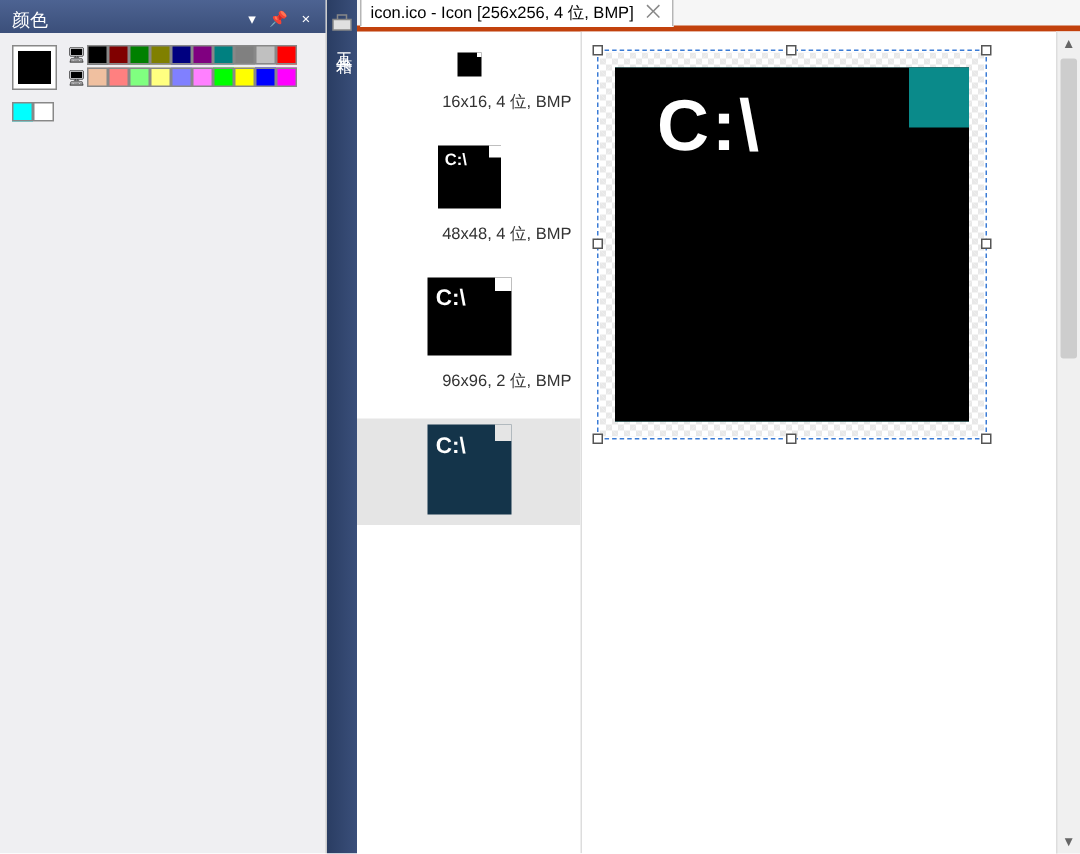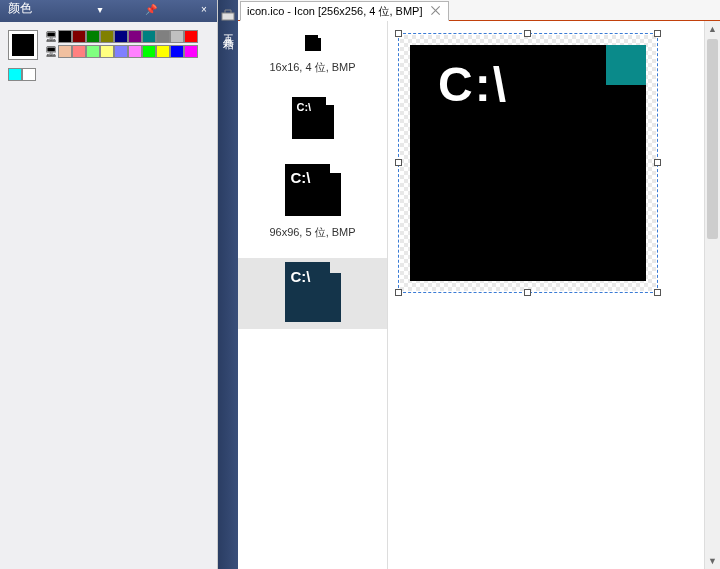--- a/index.html
+++ b/index.html
@@ -1,48 +1,48 @@
 <!DOCTYPE html>
 <html><head>
 <meta charset="utf-8">
 <style>
 * { box-sizing: border-box; margin: 0; padding: 0; }
 body { font-family: "Microsoft YaHei", "Segoe UI", sans-serif; font-size: 12px; background: #fff; overflow: hidden; width: 720px; height: 569px; }
 .app { display: flex; height: 100%; }
 
 
 .color-panel { width: 218px; height: 100%; background: #efeff2; border-right: 1px solid #ccc; }
-.color-titlebar { height: 22px; background: linear-gradient(180deg, #4d6392, #3b4f7a); color: #fff; display: flex; align-items: flex-start; padding: 0 4px 0 8px; font-size: 12px; gap: 34px; }
+.color-titlebar { height: 22px; background: linear-gradient(180deg, #4d6392, #3b4f7a); color: #fff; display: flex; align-items: flex-end; padding: 0 4px 0 8px; font-size: 12px; }
 .color-titlebar .title { flex: 1; }
 .color-titlebar .win-btn { width: 18px; height: 18px; display: flex; align-items: center; justify-content: center; color: #fff; cursor: pointer; font-size: 10px; }
 .color-body { padding: 8px; display: flex; gap: 6px; }
 .current-color-wrap { width: 30px; height: 30px; border: 1px solid #888; display: flex; align-items: center; justify-content: center; background: #fff; }
 .current-color { width: 22px; height: 22px; background: #000; }
 .swatches { display: flex; flex-direction: column; gap: 2px; }
 .sw-row { display: flex; gap: 0; }
 .sw { width: 14px; height: 13px; border: 1px solid #888; }
 .tool-mini { width: 14px; height: 13px; display: flex; align-items: center; justify-content: center; font-size: 10px; }
 .row3 { display: flex; gap: 0; margin: 0 8px 0 8px; }
 
 
 .vtab { width: 20px; background: linear-gradient(90deg, #2a3d63, #3a4f7a); color: #fff; display: flex; flex-direction: column; align-items: center; padding-top: 6px; font-size: 11px; }
 .vtab-icon { width: 16px; height: 16px; display:flex; align-items:center; justify-content:center; }
 .vtab-text { writing-mode: vertical-rl; text-orientation: upright; margin-top: 4px; letter-spacing: 2px; font-size: 11px; }
 
 
 .doc-area { flex: 1; display: flex; flex-direction: column; background: #fff; }
-.tabstrip { height: 21px; background: #f6f6f6; border-bottom: 1px solid #c2410c; display: flex; align-items: flex-end; padding-left: 2px; }
+.tabstrip { height: 21px; background: #f6f6f6; border-bottom: 4px solid #c2410c; display: flex; align-items: flex-end; padding-left: 2px; }
 .tab { height: 20px; background: #fff; border: 1px solid #b5b5b5; border-bottom: 1px solid #fff; padding: 0 6px; display: flex; align-items: center; font-size: 11px; font-family: "Segoe UI", sans-serif; gap: 6px; margin-bottom: -1px; }
 .tab .close { width: 14px; height: 14px; display: flex; align-items: center; justify-content: center; color: #888; cursor: pointer; font-size: 12px; }
 
 .doc-body { flex: 1; display: flex; overflow: hidden; }
 .thumb-pane { width: 150px; border-right: 1px solid #ddd; overflow-y: auto; padding-top: 10px; }
 .thumb-item { text-align: center; margin-bottom: 14px; padding: 4px 6px; }
 .thumb-item.selected { background: #e5e5e5; }
-.thumb-item .thumb-cap { font-size: 11px; margin-top: 6px; color: #333; font-family: "Segoe UI", sans-serif; }
+.thumb-item .thumb-cap { font-size: 11px; margin-top: 6px; color: #333; font-family: "Segoe UI", sans-serif; text-align: right; }
 .ico-preview { display: inline-block; background: #000; position: relative; }
 .ico-preview .ear { position: absolute; top: 0; right: 0; width: 18%; height: 18%; background: #efeff2; }
 .ico-preview .ear.white { background: #fff; }
 .ico-preview .ctext { position: absolute; color: #fff; font-weight: bold; font-family: Arial, sans-serif; }
 
 .canvas-pane { flex: 1; position: relative; background: #fff; overflow: auto; }
 .canvas-holder { position: absolute; left: 10px; top: 12px; }
 .sel-border { border: 1px dashed #3a7bd5; padding: 1px; position: relative; display: inline-block; }
 .handle { position: absolute; width: 7px; height: 7px; background: #fff; border: 1px solid #555; }
 .h-tl { left: -4px; top: -4px; } .h-tm { left: 50%; top: -4px; margin-left: -4px; }
@@ -132,22 +132,22 @@
   <div class="doc-area">
     <div class="tabstrip">
       <div class="tab">
         <span>icon.ico - Icon [256x256, 4 位, BMP]</span>
         <span class="close">⨉</span>
       </div>
     </div>
     <div class="doc-body">
       <div class="thumb-pane" id="thumbs">
           <div class="thumb-item"><div class="ico-preview" style="width: 16px; height: 16px;"><div class="ear white"></div></div><div class="thumb-cap">16x16, 4 位, BMP</div></div>
-          <div class="thumb-item"><div class="ico-preview" style="width: 42px; height: 42px;"><div class="ear white"></div><div class="ctext" style="font-size: 11px; left: 5px; top: 4px;">C:\</div></div></div>
-          <div class="thumb-item"><div class="ico-preview" style="width: 56px; height: 52px;"><div class="ear white"></div><div class="ctext" style="font-size: 15px; left: 6px; top: 5px;">C:\</div></div><div class="thumb-cap">96x96, 5 位, BMP</div></div>
+          <div class="thumb-item"><div class="ico-preview" style="width: 42px; height: 42px;"><div class="ear white"></div><div class="ctext" style="font-size: 11px; left: 5px; top: 4px;">C:\</div></div><div class="thumb-cap">48x48, 4 位, BMP</div></div>
+          <div class="thumb-item"><div class="ico-preview" style="width: 56px; height: 52px;"><div class="ear white"></div><div class="ctext" style="font-size: 15px; left: 6px; top: 5px;">C:\</div></div><div class="thumb-cap">96x96, 2 位, BMP</div></div>
           <div class="thumb-item selected"><div class="ico-preview" style="width: 56px; height: 60px; background: rgb(20, 52, 74);"><div class="ear" style="background: rgb(229, 229, 229);"></div><div class="ctext" style="font-size: 15px; left: 6px; top: 6px;">C:\</div></div></div>
         </div>
       <div class="canvas-pane">
         <div class="canvas-holder">
           <div class="sel-border">
             <div class="canvas-img">
               <div class="canvas-inner">
                 <div class="canvas-black">
                   <div class="ear-big"></div>
                   <div class="bigtext">C:\</div>

